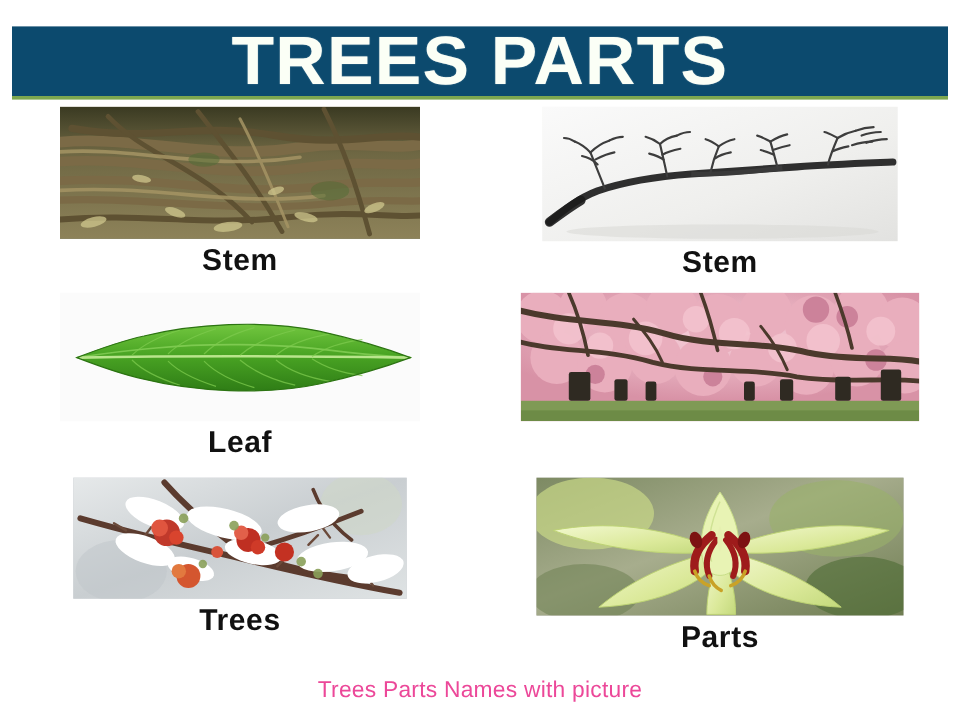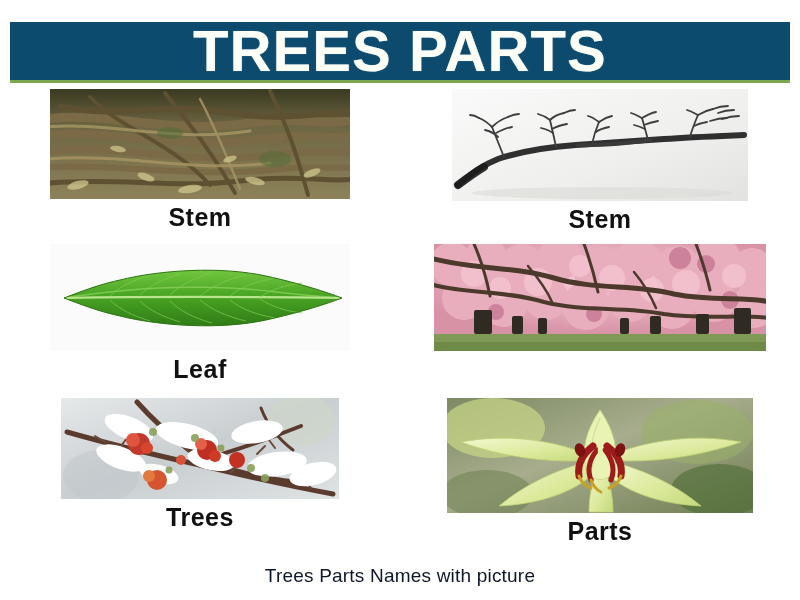--- a/index.html
+++ b/index.html
@@ -97,21 +97,21 @@
   .row.r3 { margin-top: 15px; }
 
   
   .footer {
     position: absolute;
     left: 0;
     top: 565px;
     width: 800px;
     text-align: center;
     font-size: 19px;
-    color: #0f172a;
+    color: #ec4899;
     letter-spacing: 0.2px;
   }
 
   
 
   
   .art-root { background: #6f6a45; }
 
   
   .art-stem { background: linear-gradient(160deg,#f7f7f5 0%,#eeeeec 55%,#e4e4e2 100%); }

